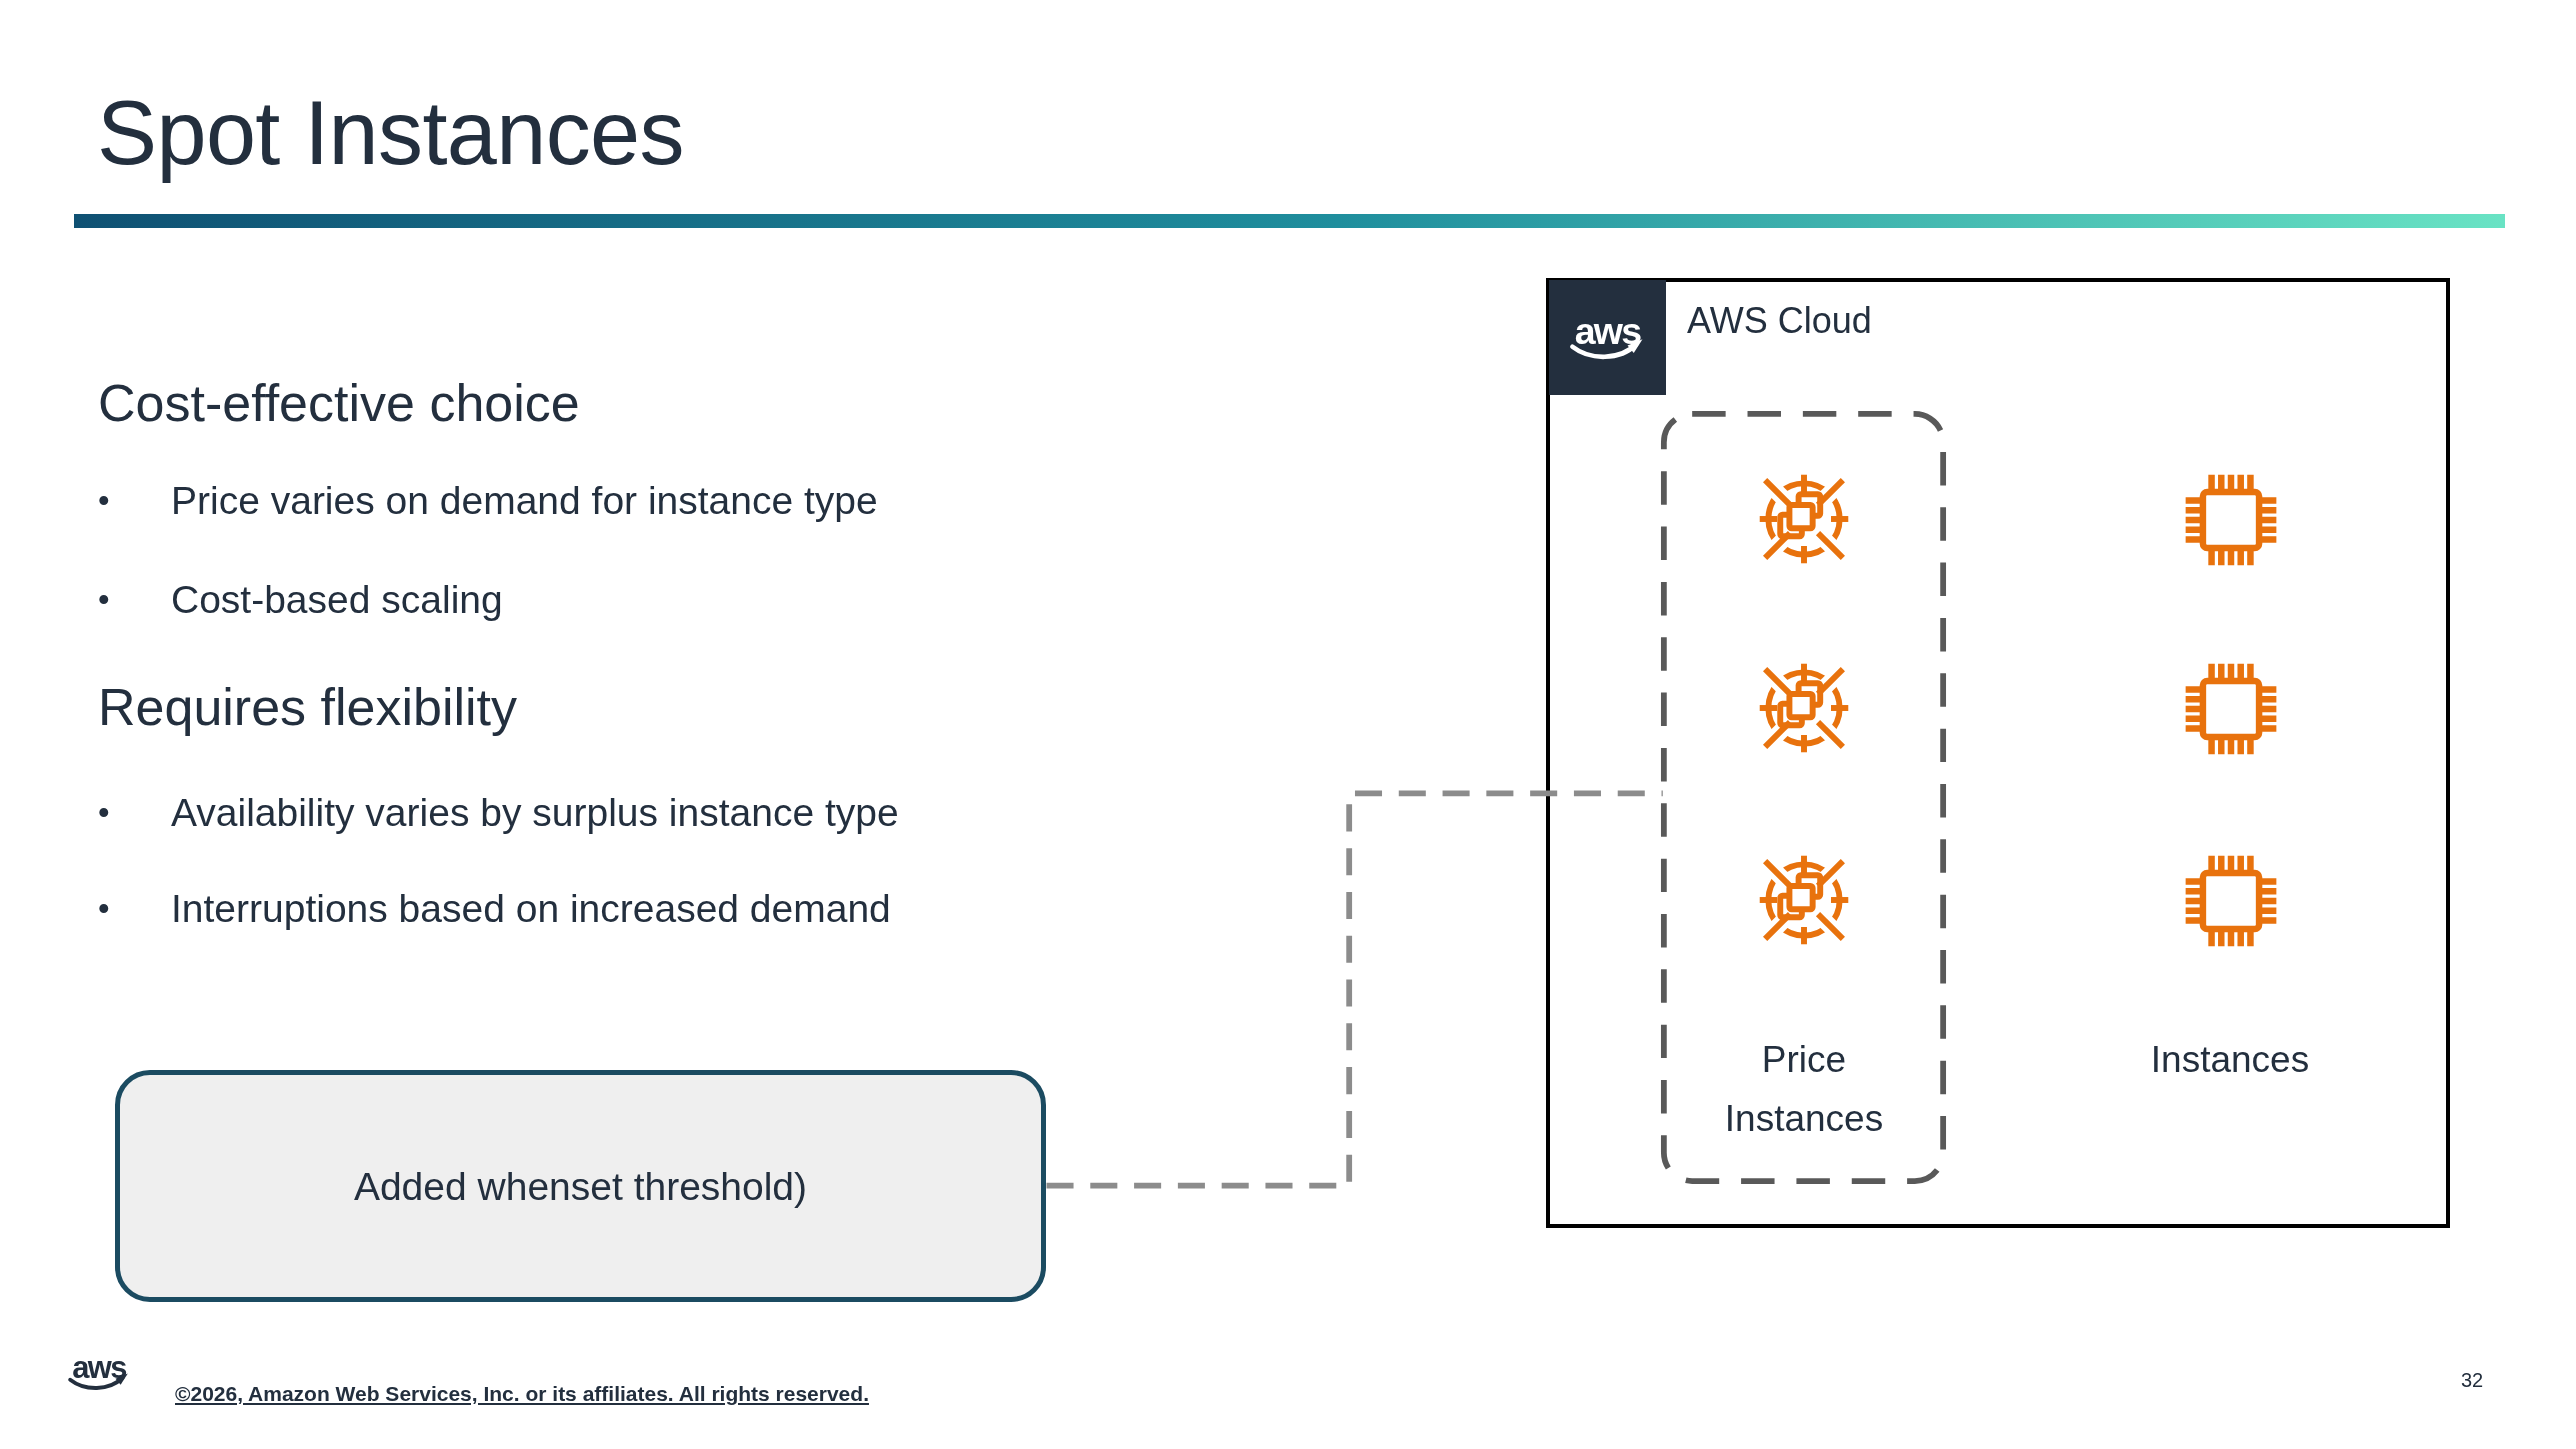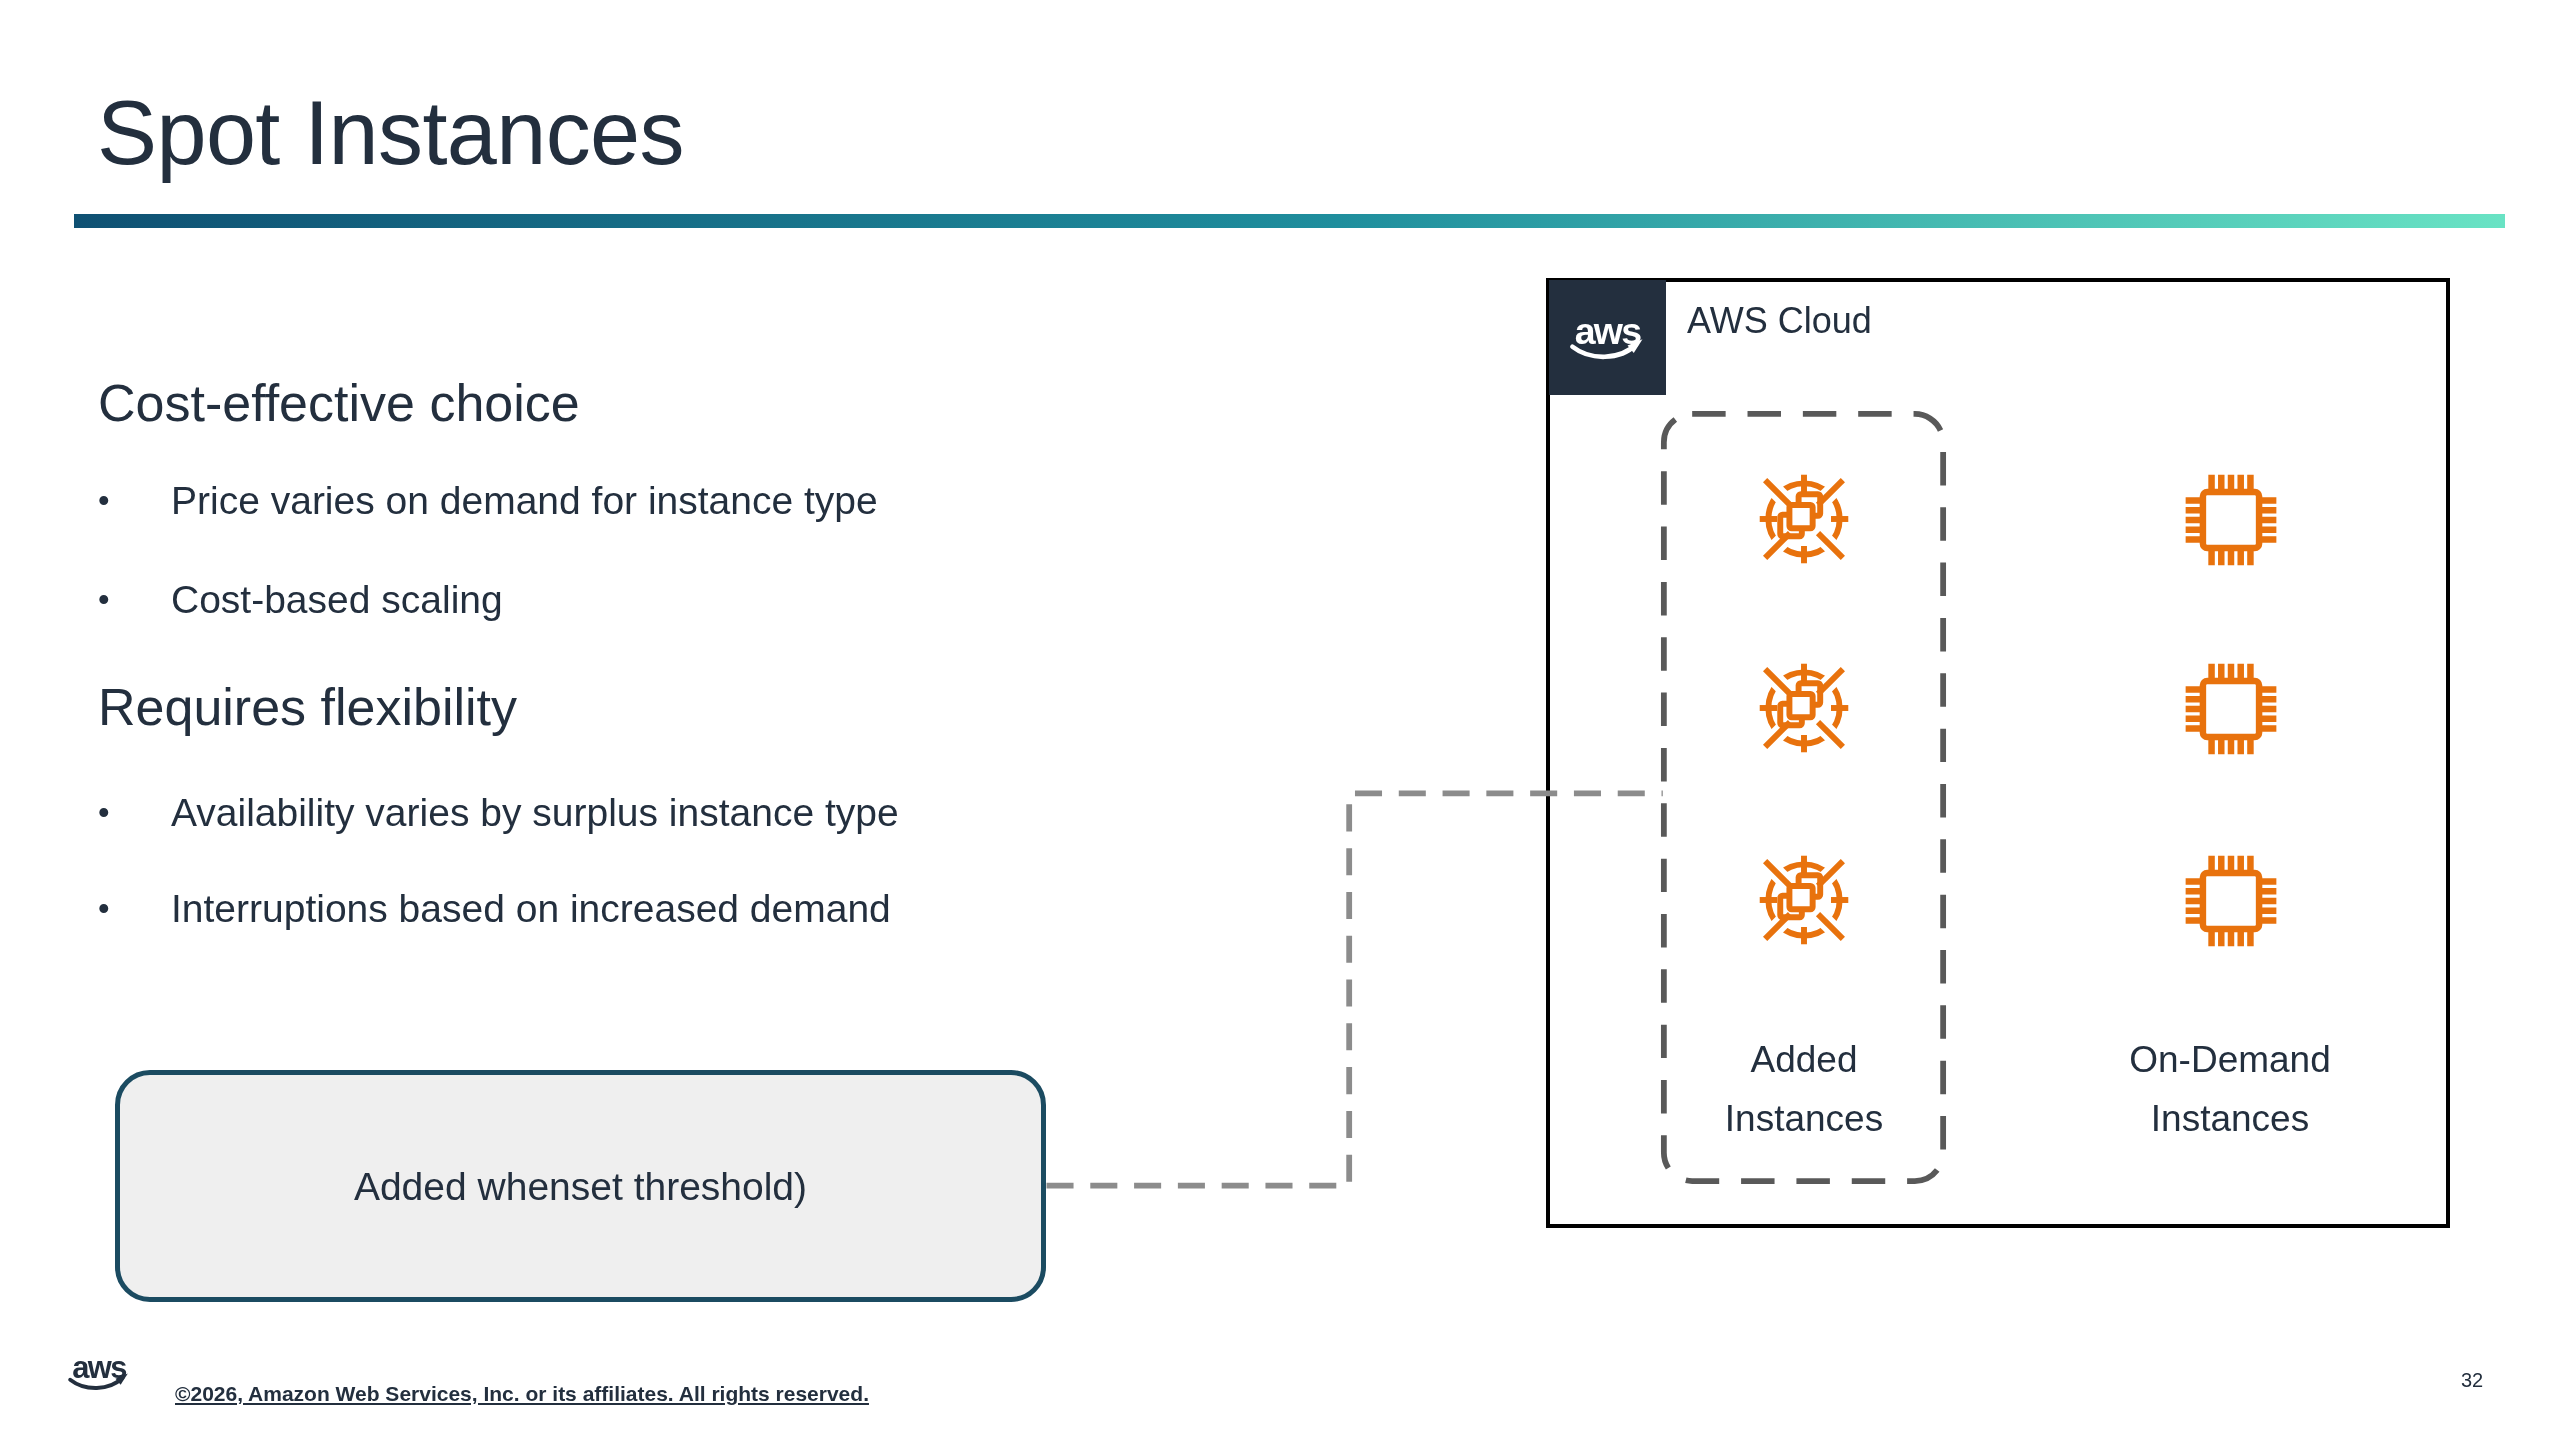--- a/index.html
+++ b/index.html
@@ -137,25 +137,24 @@
       <use href="#sym-chip" width="168" height="168"></use>
     </svg>
   <svg class="abs icon" style="left:2177px;top:655px;" viewBox="0 0 168 168" width="108" height="108">
       <use href="#sym-chip" width="168" height="168"></use>
     </svg>
   <svg class="abs icon" style="left:2177px;top:847px;" viewBox="0 0 168 168" width="108" height="108">
       <use href="#sym-chip" width="168" height="168"></use>
     </svg>
 
   <div class="abs col-label" style="left:1656px;">
-    <div>Added</div>
+    <div>Price</div>
     <div>Instances</div>
   </div>
   <div class="abs col-label" style="left:2082px;">
-    <div>On-Demand</div>
     <div>Instances</div>
   </div>
 
   <svg class="abs" style="left:0;top:0;" width="2576" height="1449" pointer-events="none" viewBox="0 0 4000 2250">
     <polyline points="1625,1841 2095,1841 2095,1232 2582,1232" fill="none" stroke="#8C8C8C" stroke-width="9" stroke-dasharray="42 26"></polyline>
   </svg>
 
   <svg class="abs footer-logo" viewBox="0 0 68 42">
       <use href="#sym-aws-logo"></use>
     </svg>

